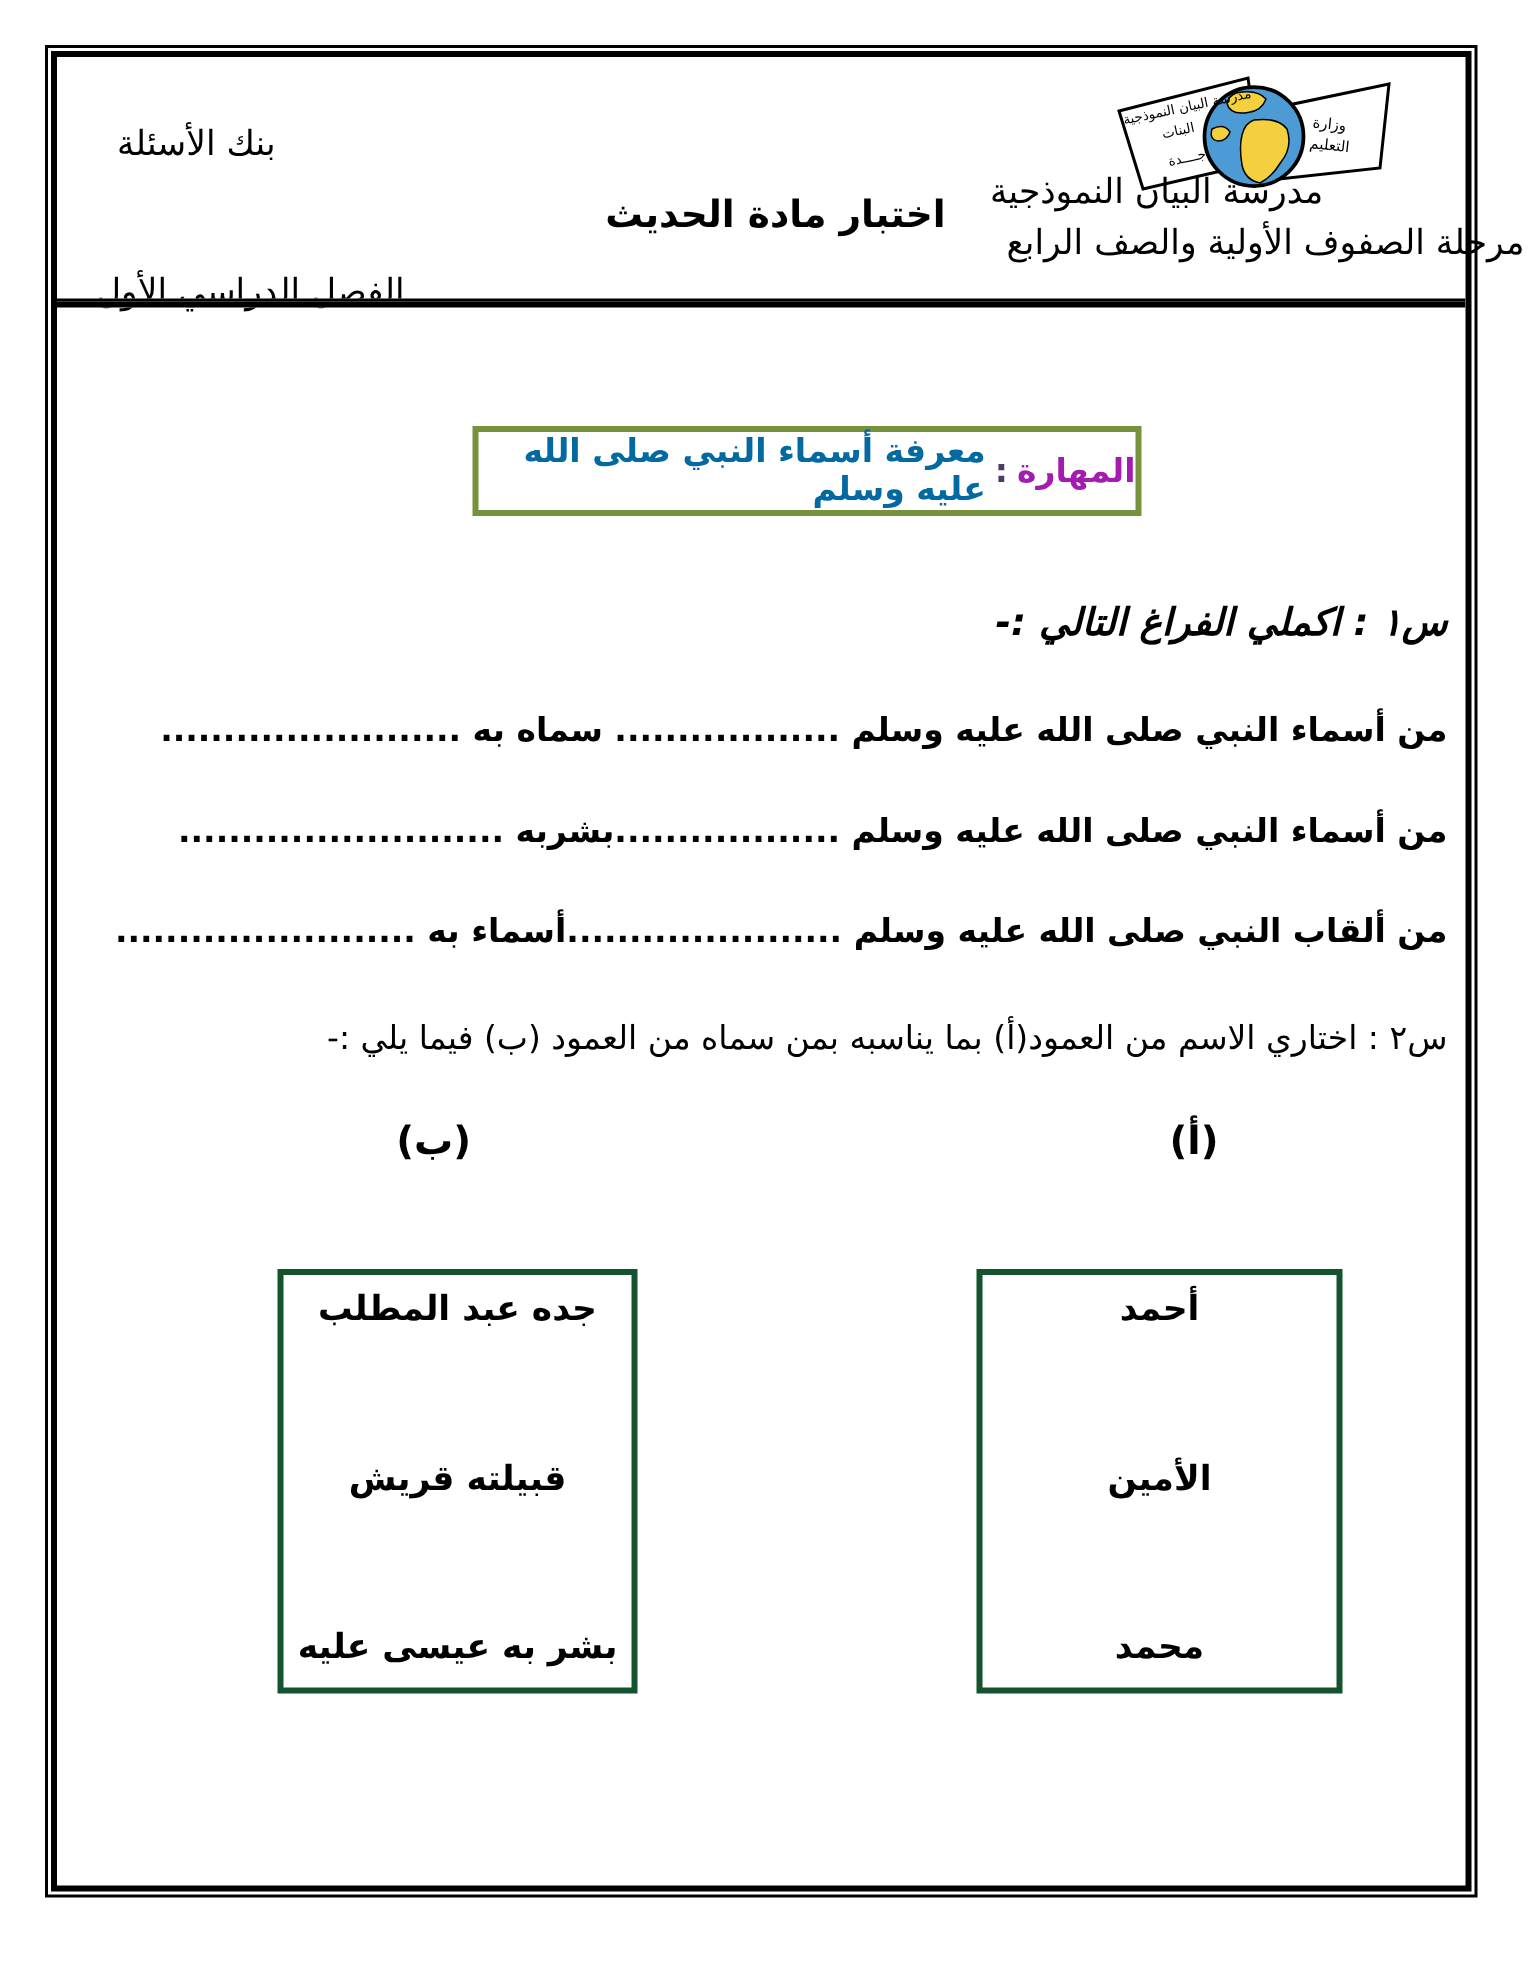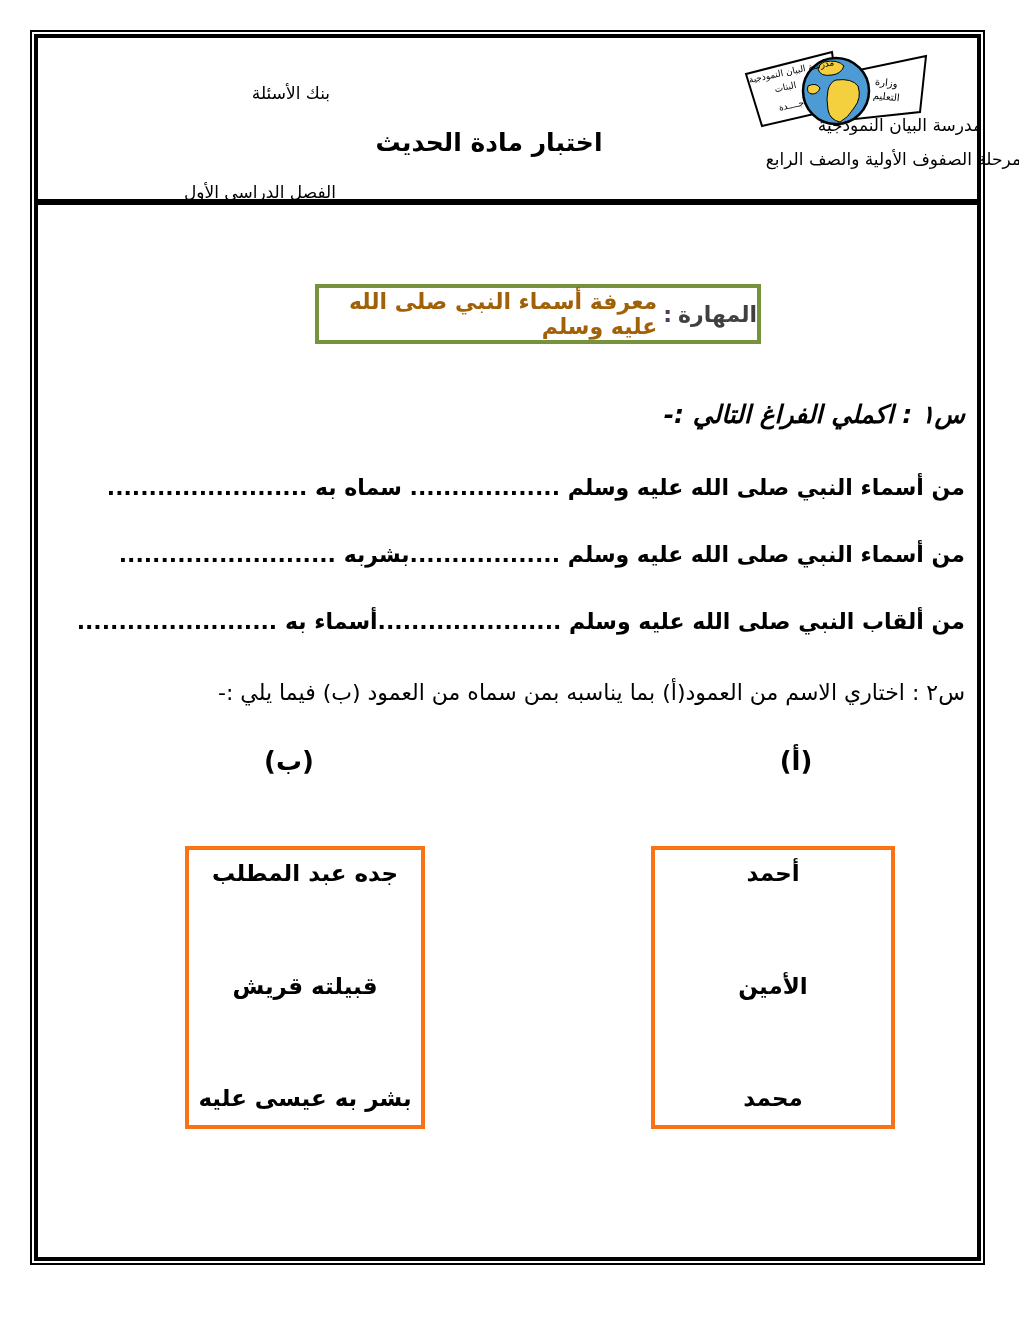--- a/index.html
+++ b/index.html
@@ -21,42 +21,42 @@
   .frame-inner { width:100%; height:100%; border:4px solid #000; }
 
   
   .divider {
     position:absolute; left:38px; top:199px; width:939px; height:2px;
     border-top:2px solid #000; border-bottom:4px solid #000; background:#fff;
   }
 
   .abs { position:absolute; }
 
-  .hdr-small { font-size:17px; text-align:right; line-height:1.3; }
+  .hdr-small { font-size:23px; text-align:left; line-height:1.3; }
   .exam-title { font-size:25px; font-weight:bold; text-align:center; }
 
   .skill-box {
     position:absolute; left:315px; top:284px; width:446px; height:60px;
     border:4px solid #76923C;
     display:flex; align-items:center; justify-content:center;
     font-size:22px; font-weight:bold; gap:6px;
   }
-  .skill-label { color:#404040; }
+  .skill-label { color:#a21caf; }
   .skill-sep   { color:#4F3A64; }
-  .skill-text  { color:#a16207; }
+  .skill-text  { color:#0369a1; }
 
   .q-title { font-size:25px; font-weight:bold; direction:rtl; white-space:nowrap; }
   .q2-title { font-size:22px; font-weight:normal; direction:rtl; white-space:nowrap; }
   .blank-line { font-size:22px; font-weight:bold; direction:rtl; white-space:nowrap; }
 
   .col-label { font-size:26px; font-weight:bold; text-align:center; width:44px; }
 
   .match-box {
     position:absolute; height:283px;
-    border:4px solid #f97316;
+    border:4px solid #14532d;
     display:flex; flex-direction:column; justify-content:space-between;
     align-items:center; padding:10px 4px 14px 4px;
     font-size:23px; font-weight:bold;
   }
   .match-box .item { text-align:center; white-space:nowrap; }
 
   .logo-svg { position:absolute; left:740px; top:46px; }
 </style>
 </head>
 <body>
@@ -81,21 +81,21 @@
     <text x="52" y="28" font-size="9" text-anchor="middle" transform="rotate(-12 52 28)">مدرسة البيان النموذجية</text>
     <text x="46" y="44" font-size="9" text-anchor="middle" transform="rotate(-12 46 44)">البنات</text>
     <text x="52" y="62" font-size="9" text-anchor="middle" transform="rotate(-12 52 62)">جــــدة</text>
     <text x="146" y="40" font-size="10" text-anchor="middle" transform="rotate(6 146 40)">وزارة</text>
     <text x="146" y="54" font-size="10" text-anchor="middle" transform="rotate(6 146 54)">التعليم</text>
   </svg>
 
   <div class="abs hdr-small" style="left:660px; top:114px; width:322px;">مدرسة البيان النموذجية</div>
   <div class="abs hdr-small" style="left:671px; top:148px; width:350px;">مرحلة الصفوف الأولية والصف الرابع</div>
 
-  <div class="abs exam-title" style="left:362px; top:128px; width:254px;">اختبار مادة الحديث</div>
+  <div class="abs exam-title" style="left:390px; top:128px; width:254px;">اختبار مادة الحديث</div>
 
   <div class="abs hdr-small" style="left:78px; top:82px; width:252px;">بنك الأسئلة</div>
   <div class="abs hdr-small" style="left:64px; top:152px; width:272px;margin-top:29px;">الفصل الدراسي الأول</div>
 
   <div class="divider"></div>
 
   <div class="skill-box">
     <span class="skill-label">المهارة</span>
     <span class="skill-sep">:</span>
     <span class="skill-text">معرفة أسماء النبي صلى الله عليه وسلم</span>

